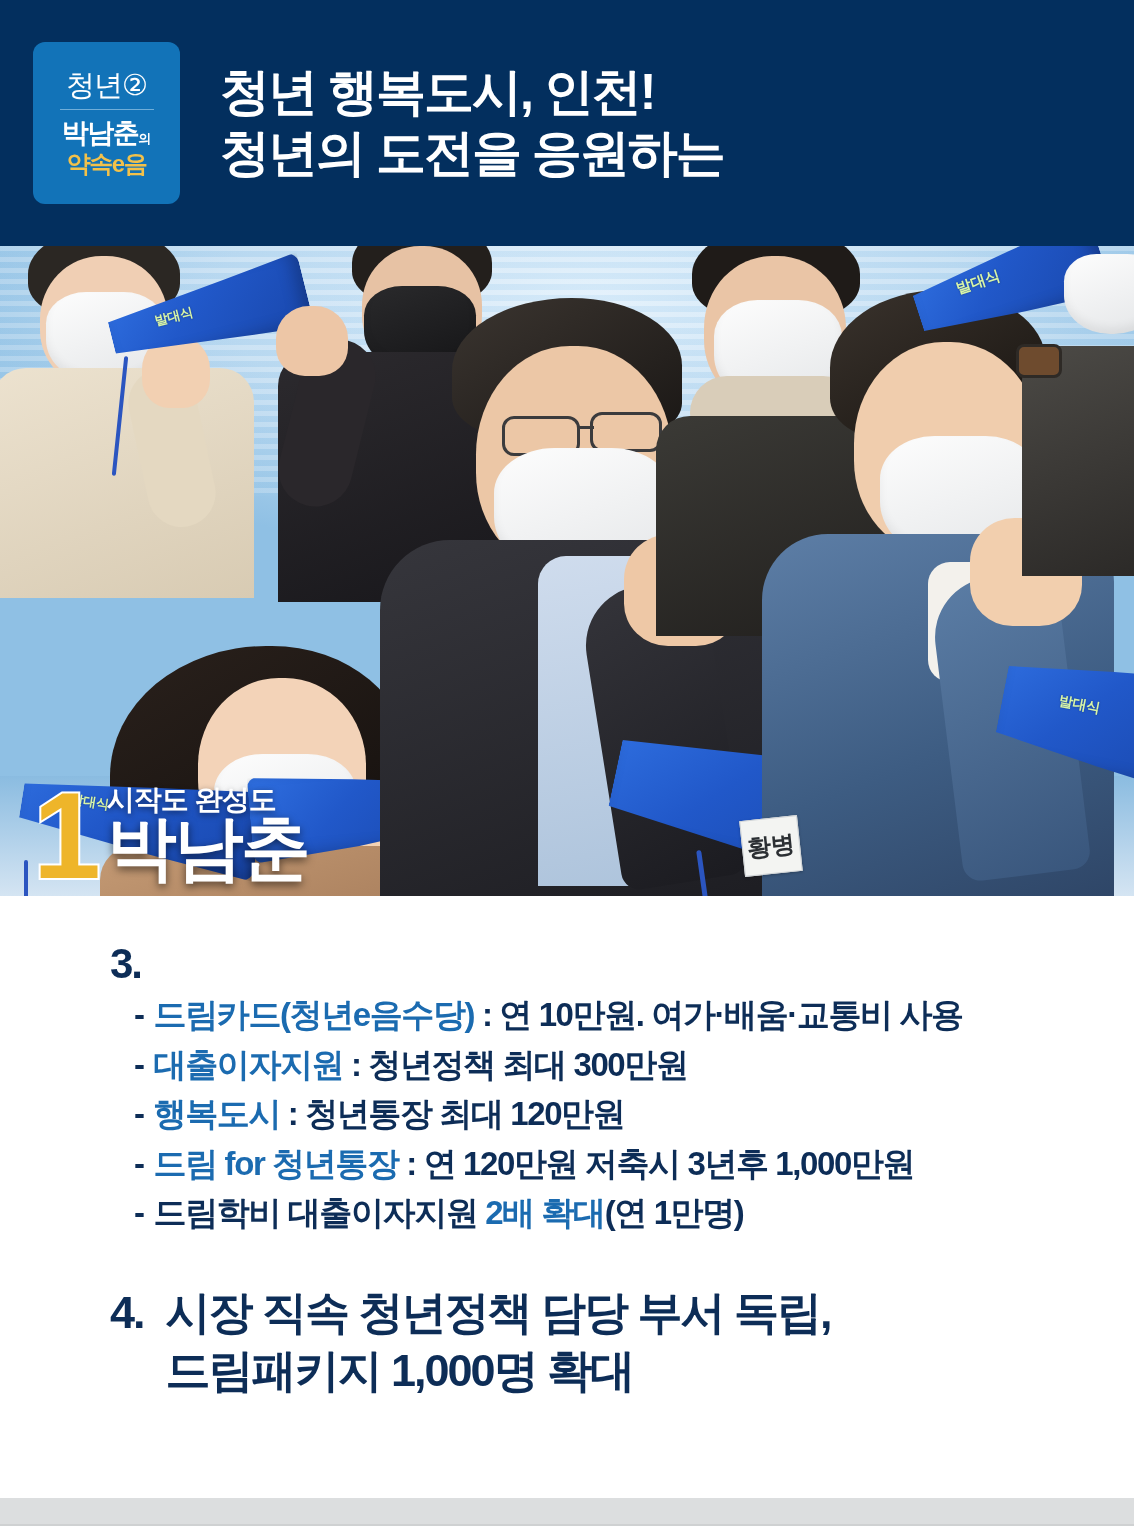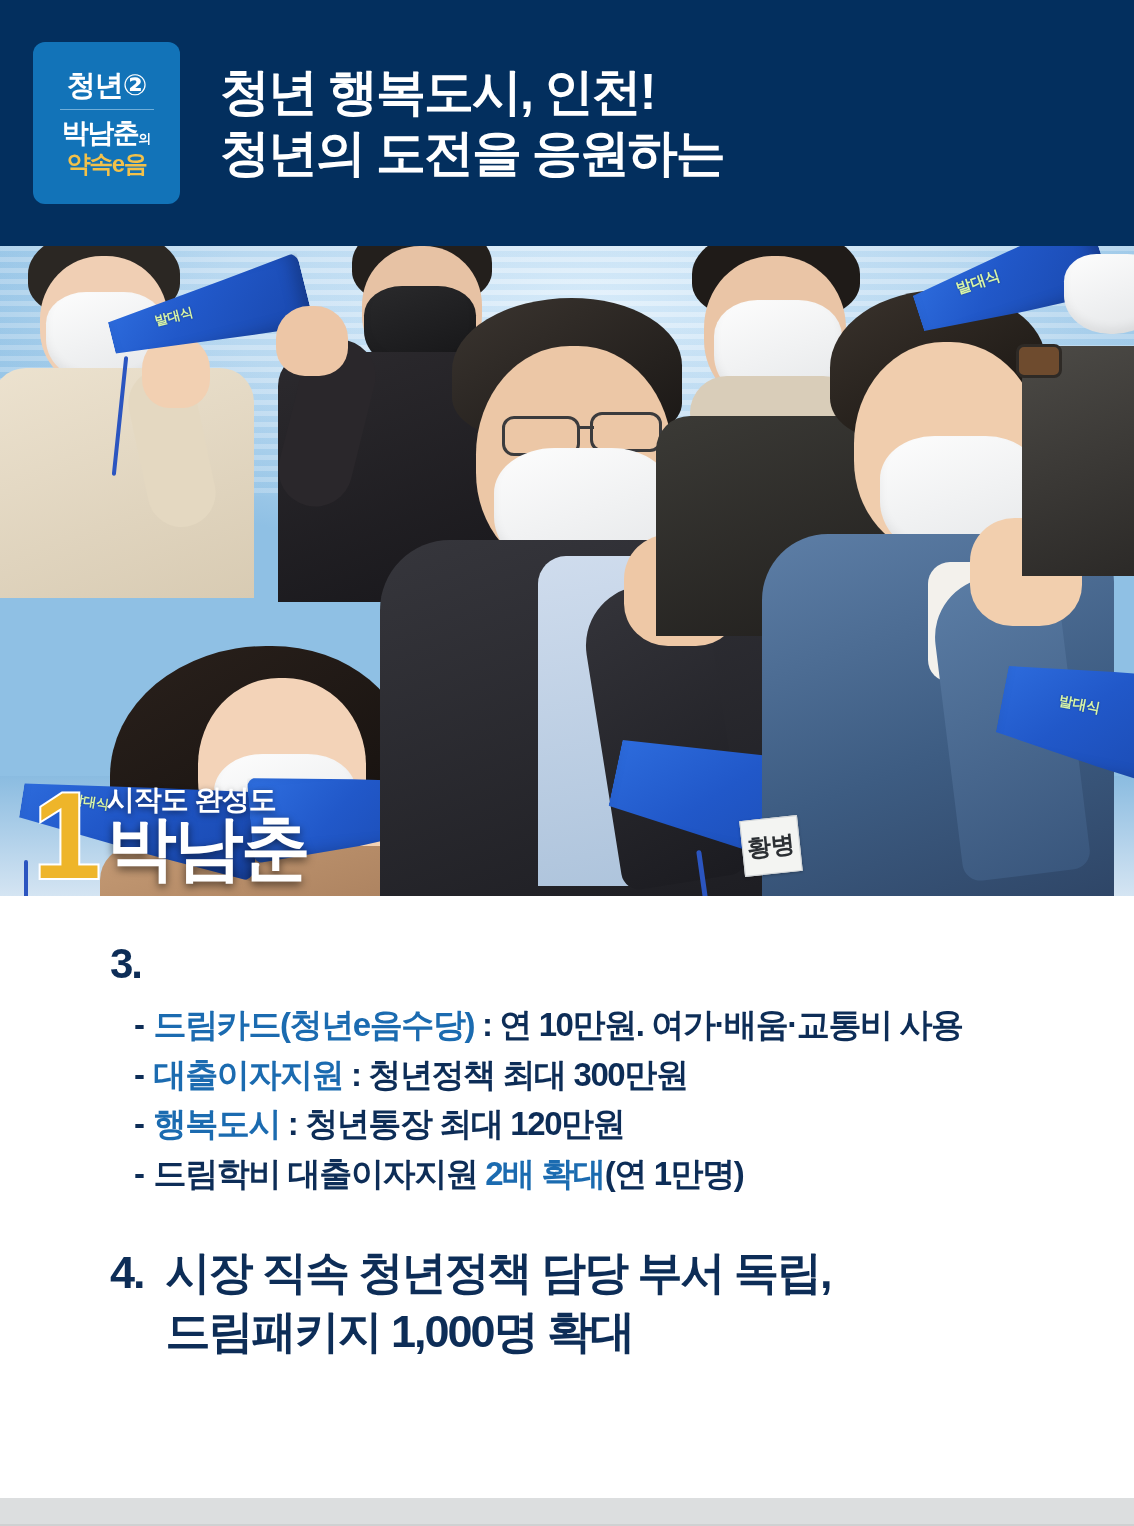--- a/index.html
+++ b/index.html
@@ -22,21 +22,21 @@
     width:147px; height:162px;
     margin-left:33px;
     background:#1273b8;
     border-radius:12px;
     display:flex; flex-direction:column;
     align-items:center; justify-content:center;
     flex:0 0 auto;
   }
   .badge-top {
     color:#ffffff;
-    font-size:29px; font-weight:bold;
+    font-size:29px; font-weight:normal;
     letter-spacing:-1px;
     line-height:1;
     padding-bottom:9px;
   }
   .badge-divider {
     width:94px; height:1px;
     background:#8fc2e4;
     opacity:.75;
   }
   .badge-name-row {
@@ -171,21 +171,21 @@
     display:flex;
     color:#0d2d57;
     font-size:42px; font-weight:bold;
     letter-spacing:-2px;
     line-height:1.24;
     padding-left:110px;
   }
   .sec-num { margin-right:22px; flex:0 0 auto; }
   .sec-title .t-line { display:block; white-space:nowrap; }
 
-  .bullets { margin-top:10px; }
+  .bullets { }
   .bullet {
     color:#0d2d57;
     font-size:33px; font-weight:bold;
     letter-spacing:-1.4px;
     line-height:1.50;
     padding-left:134px;
     white-space:nowrap;
   }
   .bullet .dash { margin-right:10px; }
   .hl { color:#1b6bb0; }
@@ -349,20 +349,23 @@
       </div>
 
       <div class="bullet">
         <span class="dash">-</span><span class="hl">대출이자지원</span><span> : 청년정책 최대 300만원</span>
       </div>
 
       <div class="bullet">
         <span class="dash">-</span><span class="hl">행복도시</span><span> : 청년통장 최대 120만원</span>
       </div>
 
+      <div class="bullet">
+        <span class="dash">-</span><span class="hl">드림 for 청년통장</span><span> : 연 120만원 저축시 3년후 1,000만원</span>
+      </div>
 
       <div class="bullet">
         <span class="dash">-</span><span>드림학비 대출이자지원 </span><span class="hl">2배 확대</span><span>(연 1만명)</span>
       </div>
 
     </div>
   </div>
 
   <div class="section section-4">
     <div class="sec-heading">

